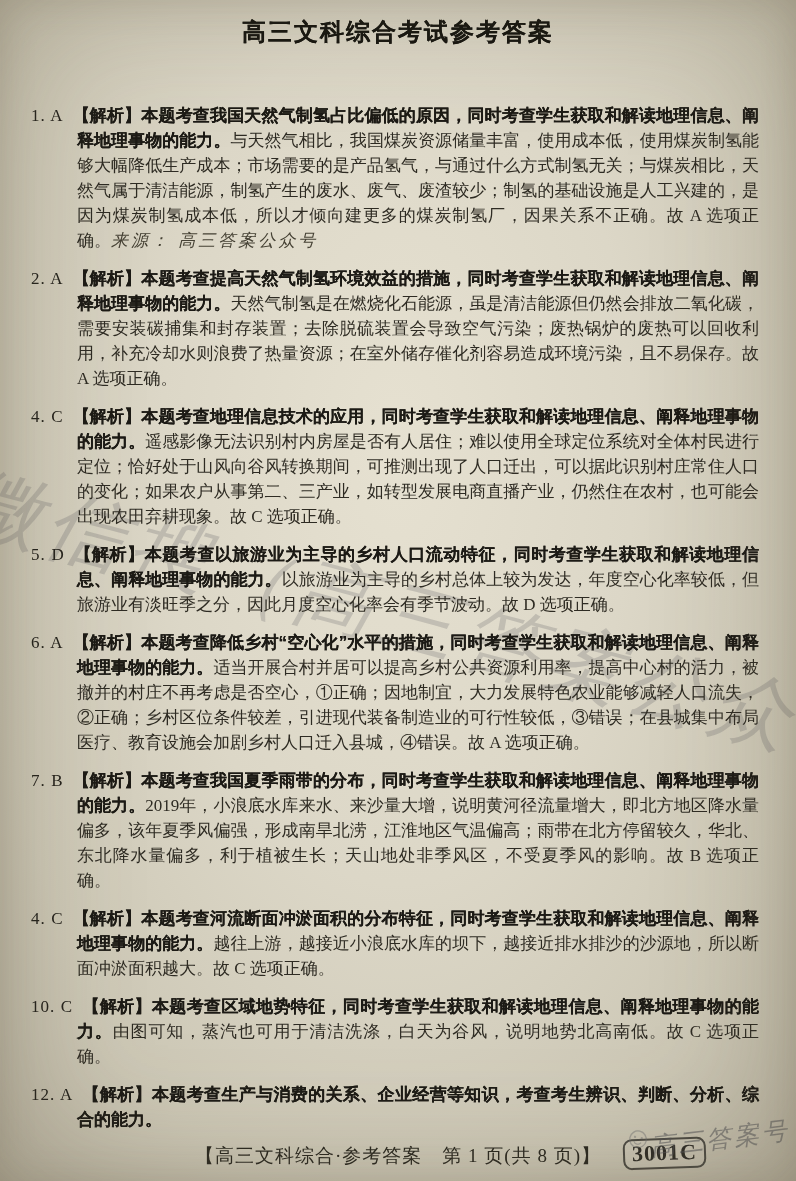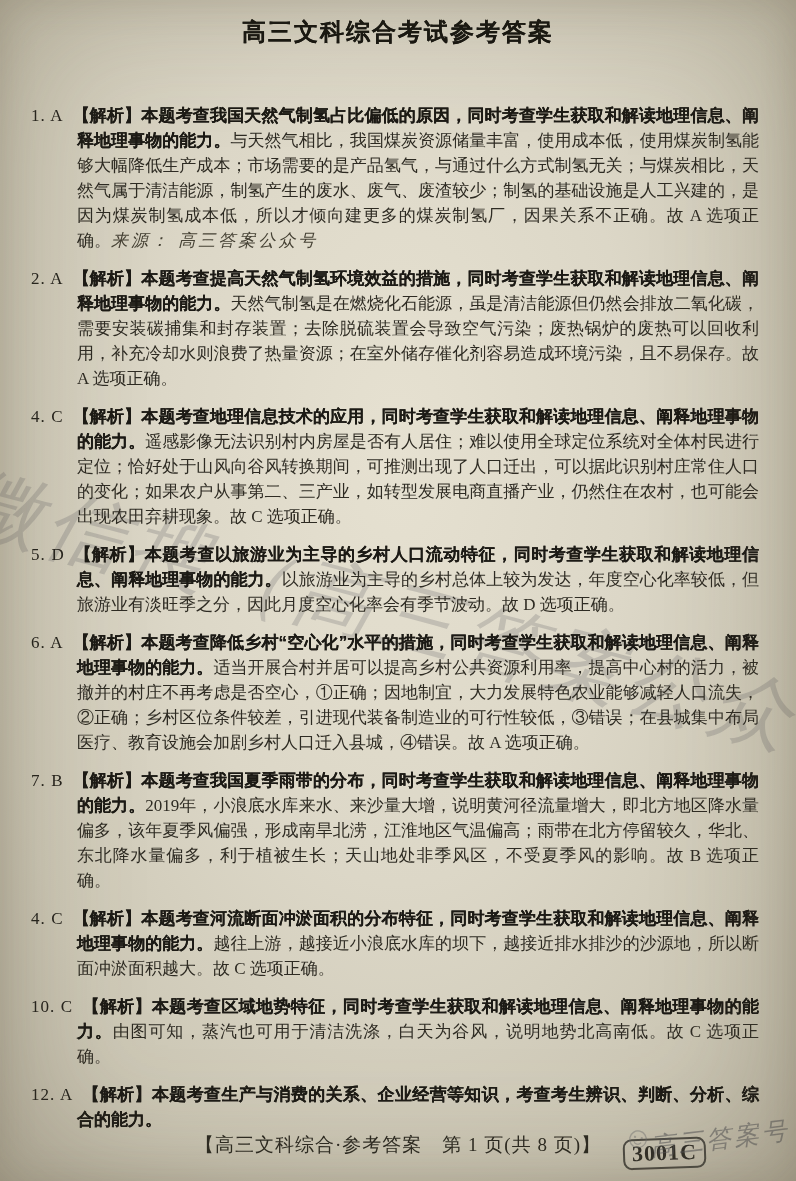--- a/index.html
+++ b/index.html
@@ -42,21 +42,21 @@
   .src{color:#454134;letter-spacing:3px;font-style:italic;}
   .wm-diag{
     position:absolute;top:448px;left:-22px;width:1100px;
     transform:rotate(15deg);transform-origin:0 0;
     font-size:80px;letter-spacing:6px;white-space:nowrap;
     color:rgba(72,72,78,.20);
     font-family:"DejaVu Serif","Liberation Serif",serif;
     font-style:italic;pointer-events:none;
   }
   .footer-line{
-    position:absolute;bottom:23px;left:0;right:0;
+    position:absolute;bottom:12px;left:0;right:0;
     text-align:center;font-size:19px;letter-spacing:1px;color:#2a2820;
   }
   .code-badge{
     position:absolute;right:90px;bottom:12px;
     border:2px solid #4c4a43;border-radius:9px;
     padding:0 7px 1px 7px;
     font-weight:700;font-size:22px;letter-spacing:1px;color:#2e2c26;
     transform:rotate(-2deg);
     background:rgba(255,255,255,.06);
   }

